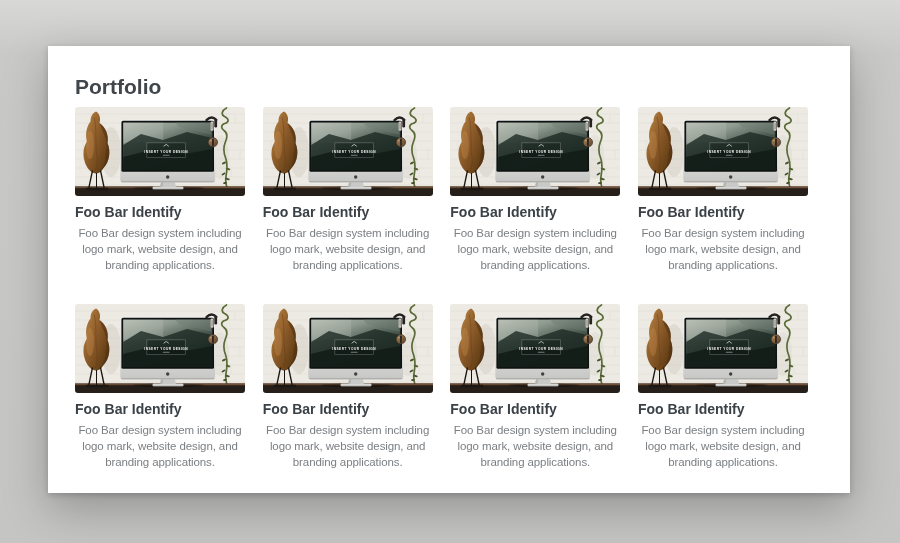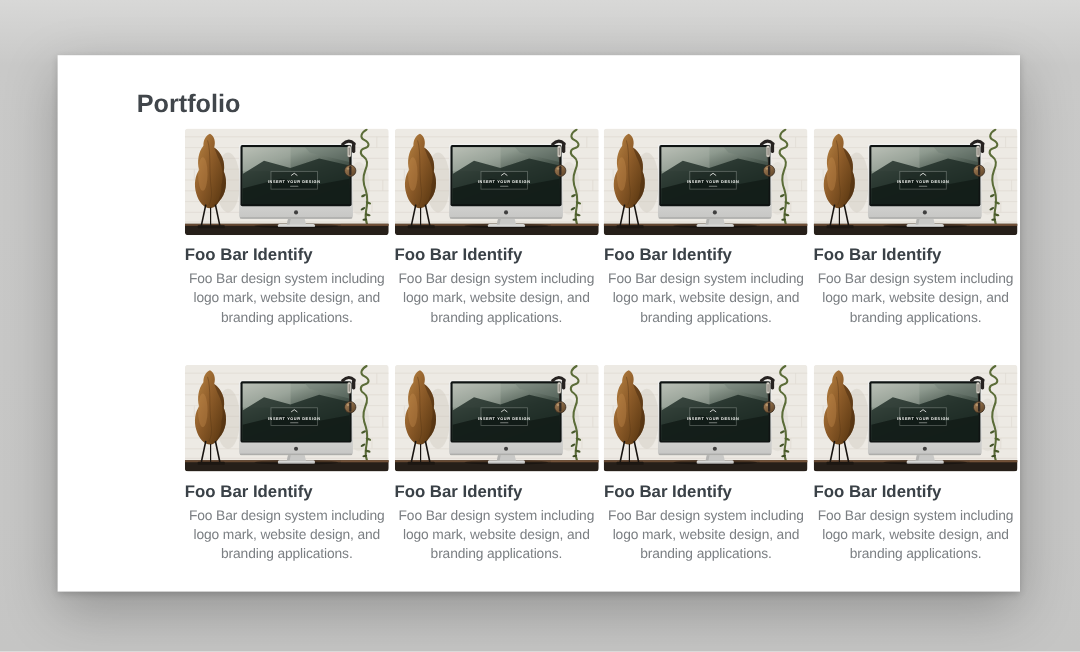--- a/index.html
+++ b/index.html
@@ -8,37 +8,37 @@
     font-family: "Liberation Sans", sans-serif;
     background: linear-gradient(180deg, #d8d8d7 0%, #c9c9c8 10%, #c5c5c4 100%);
     position: relative;
   }
   .panel {
     position: absolute;
     left: 48px; top: 46px;
     width: 802px; height: 447px;
     background: #ffffff;
     box-shadow: 0 2px 6px rgba(0,0,0,0.18), 0 16px 42px rgba(0,0,0,0.25);
-    padding: 28px 42px 20px 66px;
+    padding: 28px 42px 20px 27px;
     overflow: hidden;
   }
   .page-title {
     font-size: 21px;
     line-height: 25px;
     font-weight: bold;
     color: #41464b;
     margin: 0 0 8px 0;
   }
   .grid {
     display: grid;
     grid-template-columns: repeat(4, 170px);
     justify-content: space-between;
     row-gap: 31px;
   }
-  .card { width: 170px; margin-left: 40px; }
+  .card { width: 170px; }
   .thumb {
     width: 170px; height: 89px;
     border-radius: 3px;
     overflow: hidden;
     cursor: pointer;
   }
   .thumb svg { display: block; width: 100%; height: 100%; }
   .card-title {
     font-size: 14px;
     line-height: 17px;

